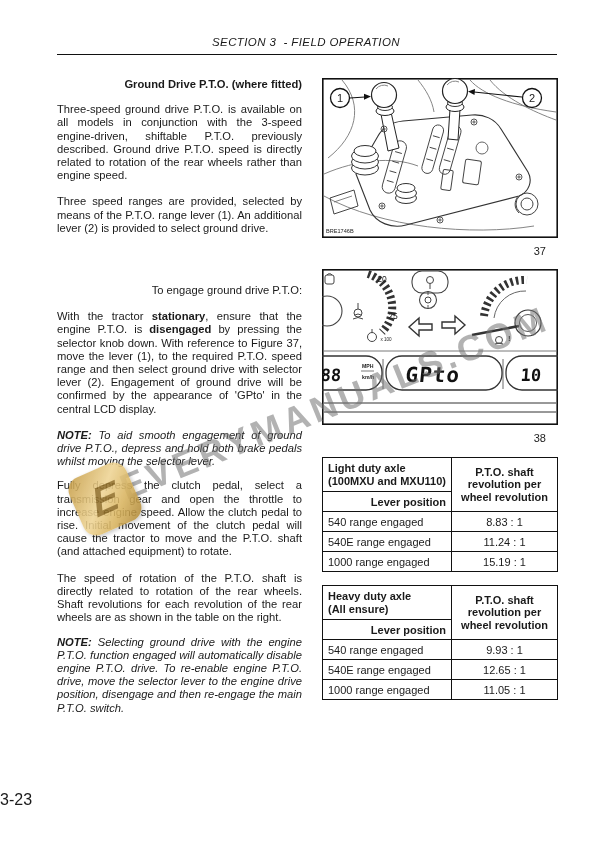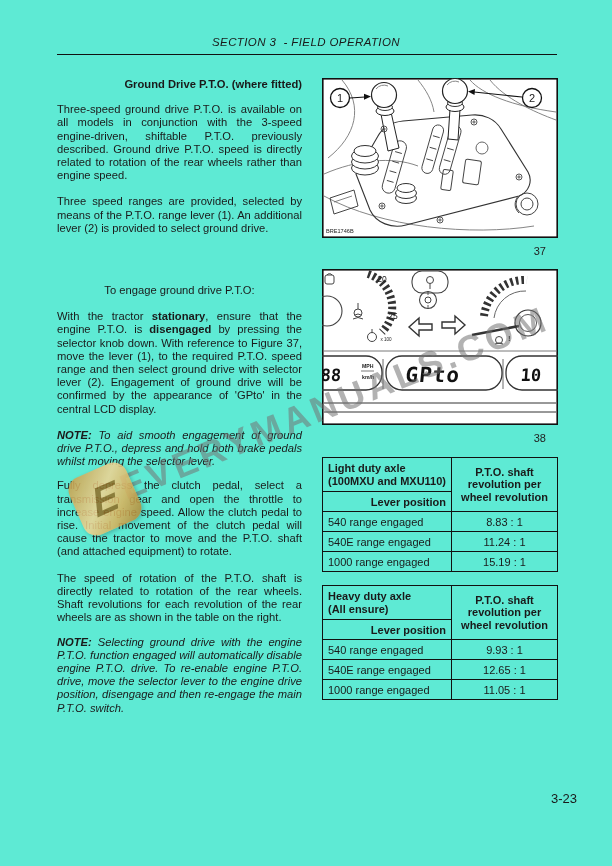--- a/index.html
+++ b/index.html
@@ -1,16 +1,16 @@
 <!DOCTYPE html>
 <html><head>
 <meta charset="utf-8">
 <style>
   html,body{margin:0;padding:0;background:#e8e8e8;}
-  .page{position:relative;width:612px;height:866px;background:#5eead4;margin:0 auto;
+  .page{position:relative;width:612px;height:866px;background:#ffffff;margin:0 auto;
         font-family:"Liberation Sans", sans-serif;color:#1a1a1a;overflow:hidden;}
   
   .hdr-title{position:absolute;top:36px;left:0;width:612px;text-align:center;
              font-style:italic;font-size:11.5px;font-weight:500;letter-spacing:.4px;white-space:pre;}
   .hdr-rule{position:absolute;top:54px;left:57px;width:500px;height:0;border-top:1.6px solid #111;}
   
   .colL{position:absolute;left:57px;top:78px;width:245px;font-size:11.2px;line-height:13.2px;
         text-align:justify;}
   .colR{position:absolute;left:322px;top:78px;width:236px;}
   .colL h3{font-size:11.2px;margin:0 0 0 0;text-align:right;}
@@ -37,38 +37,38 @@
            transform:rotate(-22deg);transform-origin:left center;
            font-size:36px;font-weight:bold;letter-spacing:4px;
            color:rgba(115,115,115,0.55);pointer-events:none;white-space:nowrap;}
   .wm-logo{position:absolute;left:74px;top:468px;width:62px;height:62px;z-index:41;
            transform:rotate(-24deg);border-radius:14px;opacity:.88;
            background:linear-gradient(135deg,#c49a42 0%,#eed494 45%,#d9b45f 70%,#a9812f 100%);
            box-shadow:1px 2px 4px rgba(0,0,0,.25);
            display:flex;align-items:center;justify-content:center;}
   .wm-logo span{font-size:40px;font-weight:bold;font-style:italic;color:rgba(130,95,25,.85);
                 transform:skewX(-8deg);}
-  .pagenum{position:absolute;top:791px;left:0;width:547px;text-align:right;font-size:13px;padding-left:30px;}
+  .pagenum{position:absolute;top:791px;left:0;width:547px;font-size:16px;}
 </style>
 </head>
 <body>
 
 <div class="page">
 
   <div class="hdr-title">SECTION 3  - FIELD OPERATION</div>
   <div class="hdr-rule"></div>
 
   <div class="colL">
     <h3>Ground Drive P.T.O. (where fitted)</h3>
     <div class="sp8"></div>
     <p>Three-speed ground drive P.T.O. is available on all models in conjunction with the 3-speed engine-driven, shiftable P.T.O. previously described. Ground drive P.T.O. speed is directly related to rotation of the rear wheels rather than engine speed.</p>
     <div class="sp12"></div>
     <p>Three speed ranges are provided, selected by means of the P.T.O. range lever (1). An additional lever (2) is provided to select ground drive.</p>
     <div class="sp48"></div>
-    <p style="text-align:center;">To engage ground drive P.T.O:</p>
+    <p style="text-align:right;">To engage ground drive P.T.O:</p>
     <div class="sp12"></div>
     <p><span>With the tractor </span><b>stationary</b><span>, ensure that the engine P.T.O. is </span><b>disengaged</b><span> by pressing the selector knob down. With reference to Figure 37, move the lever (1), to the required P.T.O. speed range and then select ground drive with selector lever (2). Engagement of ground drive will be confirmed by the appearance of 'GPto' in the central LCD display.</span></p>
     <div class="sp12"></div>
     <p class="note"><b>NOTE:</b><span> To aid smooth engagement of ground drive P.T.O., depress and hold both brake pedals whilst moving the selector lever.</span></p>
     <div class="sp10"></div>
     <p>Fully depress the clutch pedal, select a transmission gear and open the throttle to increase engine speed. Allow the clutch pedal to rise. Initial movement of the clutch pedal will cause the tractor to move and the P.T.O. shaft (and attached equipment) to rotate.</p>
     <div class="sp12"></div>
     <p>The speed of rotation of the P.T.O. shaft is directly related to rotation of the rear wheels. Shaft revolutions for each revolution of the rear wheels are as shown in the table on the right.</p>
     <div class="sp10"></div>
     <p class="note"><b>NOTE:</b><span> Selecting ground drive with the engine P.T.O. function engaged will automatically disable engine P.T.O. drive. To re-enable engine P.T.O. drive, move the selector lever to the engine drive position, disengage and then re-engage the main P.T.O. switch.</span></p>

